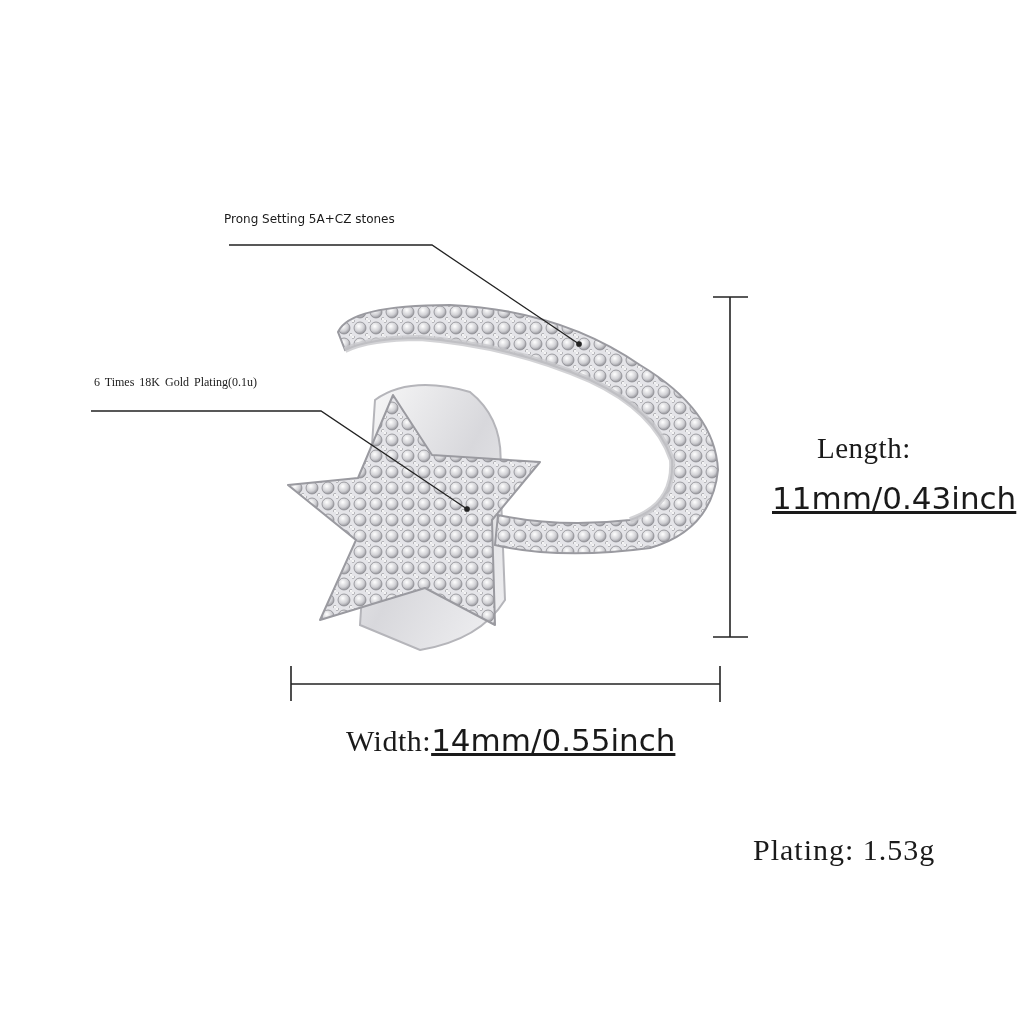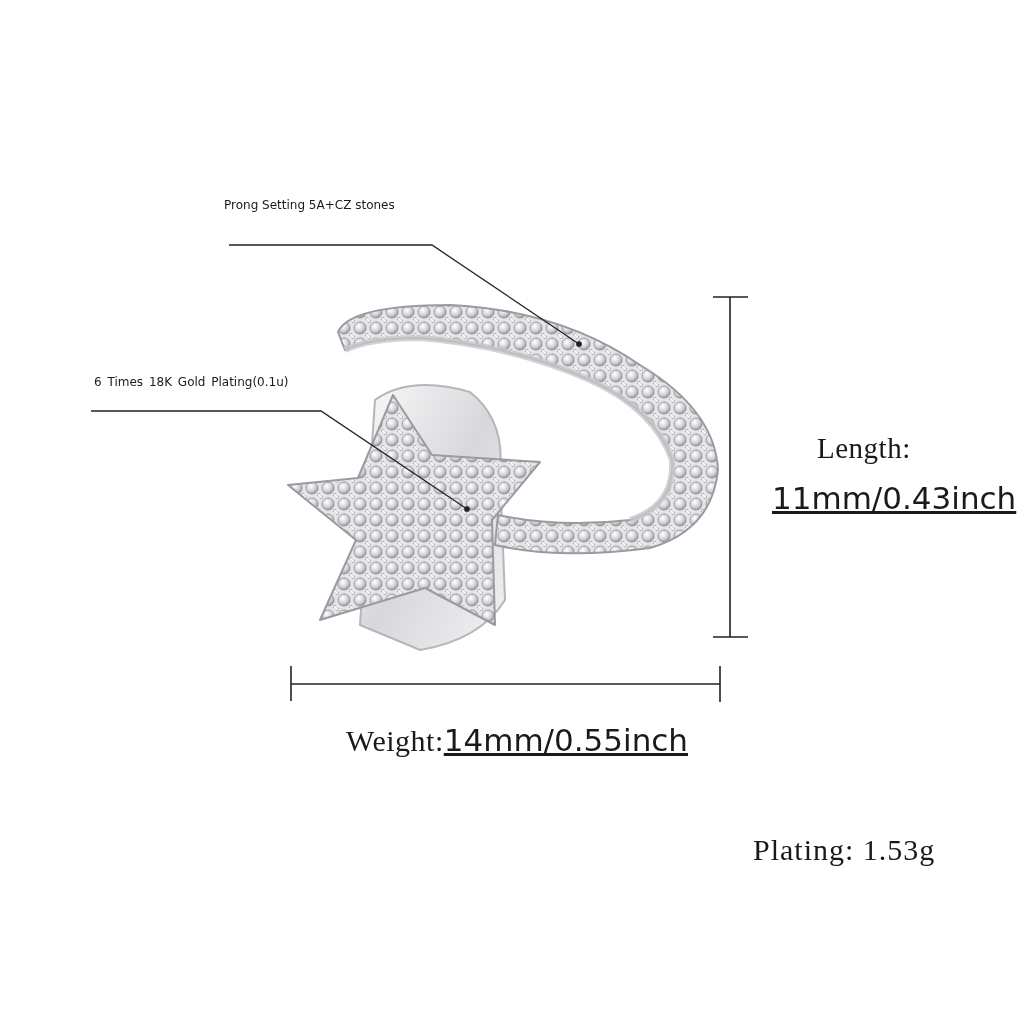--- a/index.html
+++ b/index.html
@@ -61,24 +61,24 @@
     <line x1="713" y1="637" x2="748" y2="637"></line>
   </g>
 
   <g stroke="#222222" stroke-width="1.6">
     <line x1="291" y1="666" x2="291" y2="701"></line>
     <line x1="291" y1="684" x2="720" y2="684"></line>
     <line x1="720" y1="666" x2="720" y2="702"></line>
   </g>
 </svg>
 
-<div class="abs sans callout-text" style="left:224px; top:198px;">Prong Setting 5A+CZ stones</div>
+<div class="abs sans callout-text" style="left:224px; top:212px;">Prong Setting 5A+CZ stones</div>
 
-<div class="abs sans callout-text" style="left:94px; top:375px; word-spacing:2px;">6 Times  18K  Gold  Plating(0.1u)</div>
+<div class="abs sans callout-text" style="left:94px; top:375px; word-spacing:2px;font-family:Liberation Serif, serif;">6 Times  18K  Gold  Plating(0.1u)</div>
 
 <div class="abs serif dim-label" style="left:817px; top:432px; font-size:29px;">Length:</div>
 <div class="abs sans dim-value" style="left:772px; top:480px; font-size:31px;">11mm/0.43inch</div>
 
 <div class="abs" style="left:346px; top:722px; white-space:nowrap;">
-  <span class="serif dim-label" style="font-size:30px;">Weight:</span><span class="sans dim-value" style="font-size:31px;text-align:center;">14mm/0.55inch</span>
+  <span class="serif dim-label" style="font-size:30px;">Width:</span><span class="sans dim-value" style="font-size:31px;text-align:center;">14mm/0.55inch</span>
 </div>
 
 <div class="abs serif dim-label" style="left:753px; top:833px; font-size:30px; letter-spacing:1px;">Plating: 1.53g</div>
 
 </body></html>

